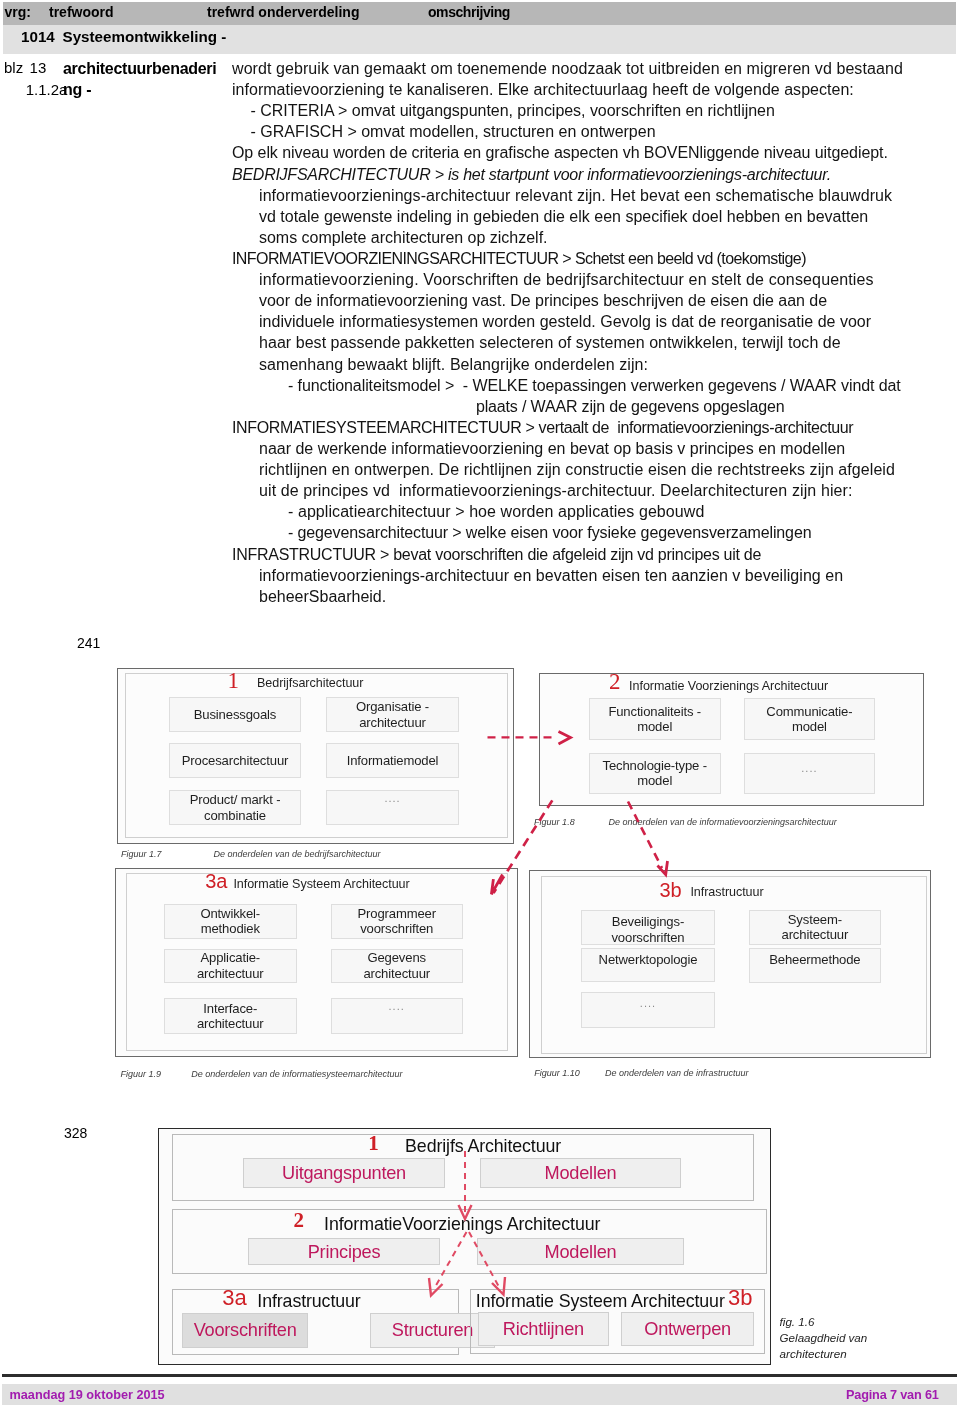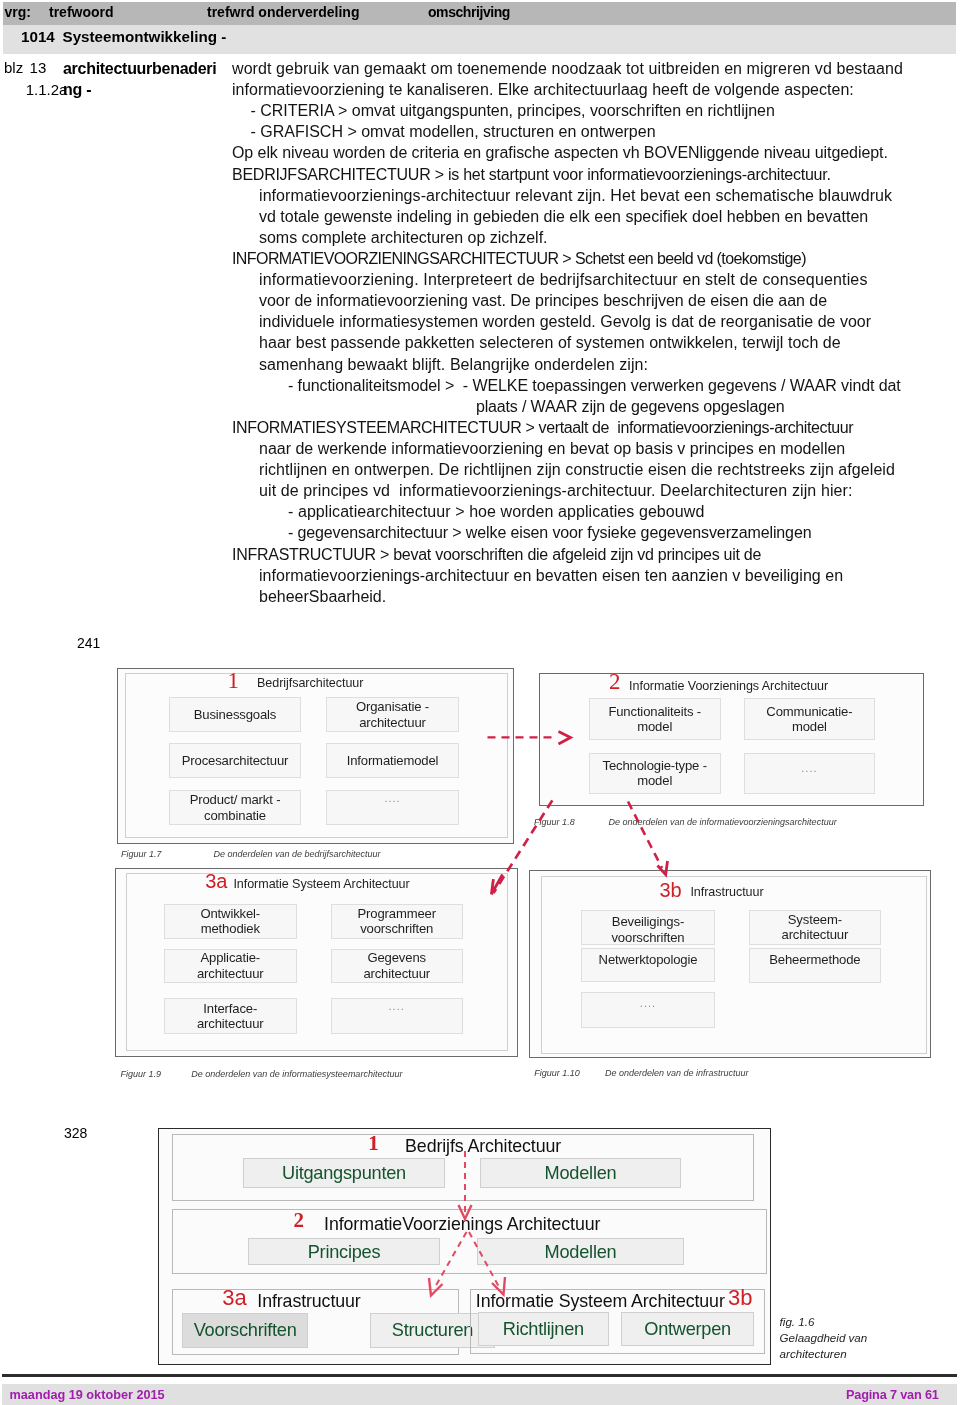--- a/index.html
+++ b/index.html
@@ -49,21 +49,21 @@
   #fig17{left:117px;top:668px;}
   #fig18{left:538.5px;top:672.8px;}
   #fig19{left:114.7px;top:867.8px;}
   #fig110{left:528.9px;top:870px;}
   #fig16{left:158px;top:1128px;}
   #fig16cap{left:779.6px;top:1315px;}
   .outer16{border:1.6px solid #2b2b2b;background:#fbfbfb;}
   .inner16{border:1px solid #b9b9b9;box-sizing:border-box;}
   .cell16{border:1px solid #cfcfcf;background:#efefef;
           display:flex;align-items:center;justify-content:center;text-align:center;
-          font-size:18.2px;color:#14532d;line-height:20px;letter-spacing:-0.25px;}
+          font-size:18.2px;color:#be185d;line-height:20px;letter-spacing:-0.25px;}
   .cell16.hl{background:#dcdcdc;}
   .ftitle16{position:absolute;font-size:17.8px;color:#101010;white-space:nowrap;letter-spacing:-0.1px;line-height:18px;}
   .fnum16{position:absolute;color:#cf2027;font-size:21px;font-weight:bold;white-space:nowrap;
           font-family:"Liberation Serif",serif;line-height:21px;}
   .fnum16.alpha{font-family:"Liberation Sans",sans-serif;font-weight:400;font-size:22px;line-height:22px;}
   .fcap16{position:absolute;font-style:italic;font-size:11.6px;color:#232323;white-space:nowrap;}
   .ftitle{position:absolute;font-size:12.55px;color:#1f1f1f;white-space:nowrap;letter-spacing:-0.05px;line-height:14px;}
   .fnum{position:absolute;color:#cf2027;font-size:23px;font-weight:400;white-space:nowrap;
         font-family:"Liberation Serif",serif;line-height:23px;}
   .fnum.alpha{font-family:"Liberation Sans",sans-serif;font-size:20px;line-height:20px;}
@@ -102,26 +102,26 @@
     <div>architectuurbenaderi</div>
     <div>ng -</div>
   </div>
 
   <div id="descr">
       <div class="dl" style="padding-left: 0px; letter-spacing: 0.074px;">wordt gebruik van gemaakt om toenemende noodzaak tot uitbreiden en migreren vd bestaand</div>
       <div class="dl" style="padding-left: 0px; letter-spacing: 0.021px;">informatievoorziening te kanaliseren. Elke architectuurlaag heeft de volgende aspecten:</div>
       <div class="dl" style="padding-left: 18.5px; letter-spacing: -0.036px;">- CRITERIA &gt; omvat uitgangspunten, principes, voorschriften en richtlijnen</div>
       <div class="dl" style="padding-left: 18.5px; letter-spacing: 0px;">- GRAFISCH &gt; omvat modellen, structuren en ontwerpen</div>
       <div class="dl" style="padding-left: 0px; letter-spacing: -0.076px;">Op elk niveau worden de criteria en grafische aspecten vh BOVENliggende niveau uitgediept.</div>
-      <div class="dl" style="padding-left: 0px; letter-spacing: -0.256px;">BEDRIJFSARCHITECTUUR &gt; is het startpunt voor informatievoorzienings-architectuur.</div>
+      <div class="dl" style="padding-left: 0px; letter-spacing: -0.256px; font-style: italic;">BEDRIJFSARCHITECTUUR &gt; is het startpunt voor informatievoorzienings-architectuur.</div>
       <div class="dl" style="padding-left: 27px; letter-spacing: 0.071px;">informatievoorzienings-architectuur relevant zijn. Het bevat een schematische blauwdruk</div>
       <div class="dl" style="padding-left: 27px; letter-spacing: -0.002px;">vd totale gewenste indeling in gebieden die elk een specifiek doel hebben en bevatten</div>
       <div class="dl" style="padding-left: 27px; letter-spacing: -0.013px;">soms complete architecturen op zichzelf.</div>
       <div class="dl" style="padding-left: 0px; letter-spacing: -0.585px;">INFORMATIEVOORZIENINGSARCHITECTUUR &gt; Schetst een beeld vd (toekomstige)</div>
-      <div class="dl" style="padding-left: 27px; letter-spacing: 0.147px;">informatievoorziening. Interpreteert de bedrijfsarchitectuur en stelt de consequenties</div>
+      <div class="dl" style="padding-left: 27px; letter-spacing: 0.147px;">informatievoorziening. Voorschriften de bedrijfsarchitectuur en stelt de consequenties</div>
       <div class="dl" style="padding-left: 27px; letter-spacing: -0.037px;">voor de informatievoorziening vast. De principes beschrijven de eisen die aan de</div>
       <div class="dl" style="padding-left: 27px; letter-spacing: 0.013px;">individuele informatiesystemen worden gesteld. Gevolg is dat de reorganisatie de voor</div>
       <div class="dl" style="padding-left: 27px; letter-spacing: 0.045px;">haar best passende pakketten selecteren of systemen ontwikkelen, terwijl toch de</div>
       <div class="dl" style="padding-left: 27px; letter-spacing: 0.055px;">samenhang bewaakt blijft. Belangrijke onderdelen zijn:</div>
       <div class="dl" style="padding-left: 56px; letter-spacing: -0.095px;">- functionaliteitsmodel &gt;  - WELKE toepassingen verwerken gegevens / WAAR vindt dat</div>
       <div class="dl" style="padding-left: 244px; letter-spacing: -0.165px;">plaats / WAAR zijn de gegevens opgeslagen</div>
       <div class="dl" style="padding-left: 0px; letter-spacing: -0.371px;">INFORMATIESYSTEEMARCHITECTUUR &gt; vertaalt de  informatievoorzienings-architectuur</div>
       <div class="dl" style="padding-left: 27px; letter-spacing: -0.01px;">naar de werkende informatievoorziening en bevat op basis v principes en modellen</div>
       <div class="dl" style="padding-left: 27px; letter-spacing: 0.067px;">richtlijnen en ontwerpen. De richtlijnen zijn constructie eisen die rechtstreeks zijn afgeleid</div>
       <div class="dl" style="padding-left: 27px; letter-spacing: 0.108px;">uit de principes vd  informatievoorzienings-architectuur. Deelarchitecturen zijn hier:</div>

